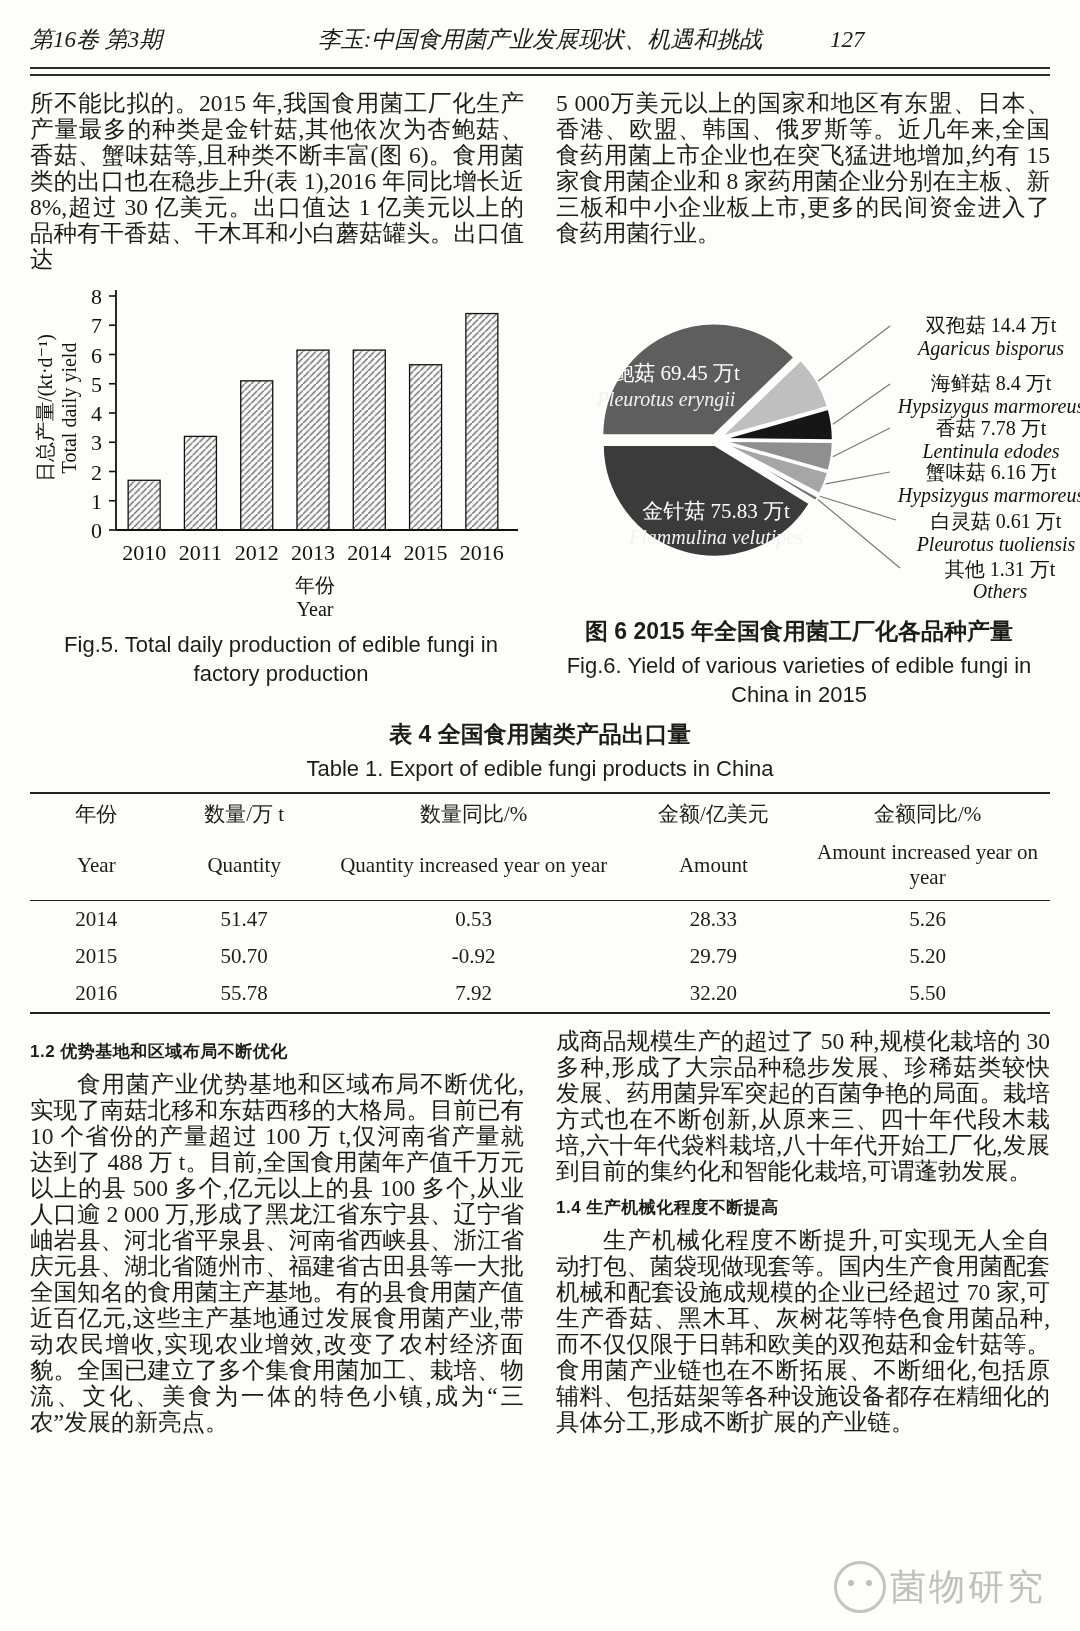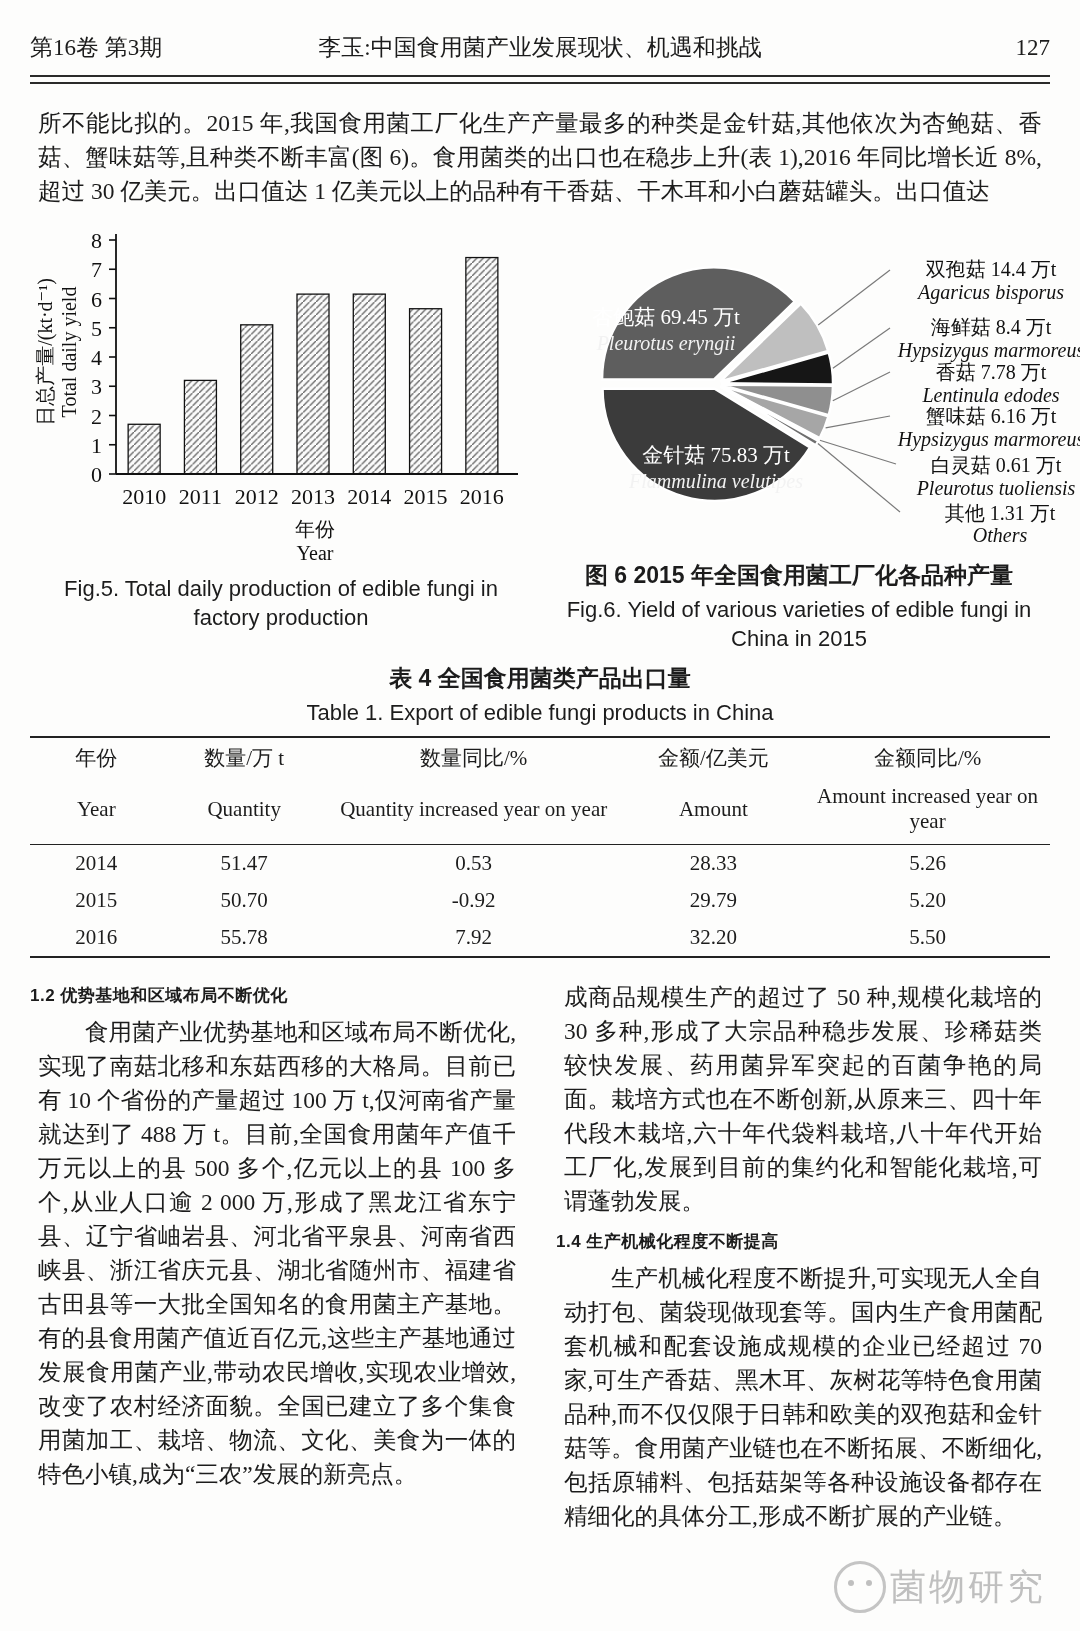--- a/index.html
+++ b/index.html
@@ -7,29 +7,29 @@
     position:relative;
     width:1080px;height:1631px;
     background:#fdfdfc;
     box-sizing:border-box;
     padding:0 30px;
     overflow:hidden;
     color:#1c1c1c;
     font-family:"Liberation Serif","DejaVu Serif",serif;
   }
   
-  .hdr{display:flex;align-items:baseline;padding-top:32px;font-size:23px;}
+  .hdr{display:flex;align-items:baseline;padding-top:24px;font-size:23px;font-style:italic;}
   .hdr .issue{width:220px;}
   .hdr .rtitle{flex:1;text-align:center;}
-  .hdr .pageno{width:220px;text-align:right;}
+  .hdr .pageno{width:220px;text-align:left;}
   .double-rule{margin-top:12px;height:5px;border-top:2.2px solid #2a2a2a;border-bottom:2.2px solid #2a2a2a;}
   
   .cols{display:flex;gap:32px;margin-top:14px;}
   .col{flex:1;min-width:0;}
-  p.body{font-size:23.5px;line-height:34px;text-align:justify;margin:8px;}
+  p.body{font-size:23.5px;line-height:26px;text-align:justify;margin:0;}
   p.indent{text-indent:2em;}
   h3.sec{
     font-family:"Liberation Sans","DejaVu Sans",sans-serif;
     font-weight:bold;font-size:17px;margin:12px 0 8px;letter-spacing:.5px;
   }
   
   .figs{display:flex;gap:16px;margin-top:8px;align-items:flex-start;}
   figure{margin:0;flex:1;min-width:0;}
   .cap-zh{text-align:center;font-family:"Liberation Sans","DejaVu Sans",sans-serif;font-weight:bold;font-size:23px;margin-top:10px;}
   .cap-en{text-align:center;font-family:"Liberation Sans","DejaVu Sans",sans-serif;font-size:22px;line-height:29px;margin-top:4px;}
@@ -73,20 +73,23 @@
   <div class="hdr">
     <span class="issue">第16卷  第3期</span>
     <span class="rtitle">李玉:中国食用菌产业发展现状、机遇和挑战</span>
     <span class="pageno">127</span>
   </div>
   <div class="double-rule"></div>
 
   <div class="cols">
     <div class="col">
       <p class="body">所不能比拟的。2015 年,我国食用菌工厂化生产产量最多的种类是金针菇,其他依次为杏鲍菇、香菇、蟹味菇等,且种类不断丰富(图 6)。食用菌类的出口也在稳步上升(表 1),2016 年同比增长近 8%,超过 30 亿美元。出口值达 1 亿美元以上的品种有干香菇、干木耳和小白蘑菇罐头。出口值达</p>
+    </div>
+    <div class="col">
+      <p class="body">5 000万美元以上的国家和地区有东盟、日本、香港、欧盟、韩国、俄罗斯等。近几年来,全国食药用菌上市企业也在突飞猛进地增加,约有 15 家食用菌企业和 8 家药用菌企业分别在主板、新三板和中小企业板上市,更多的民间资金进入了食药用菌行业。</p>
     </div>
   </div>
 
   <div class="figs">
     <figure>
       <svg id="bar-svg" width="500" height="342" viewBox="0 0 500 342">
         <defs>
           <pattern id="hatch" patternUnits="userSpaceOnUse" width="6.5" height="6.5">
             <rect width="6.5" height="6.5" fill="#fbfbfb"></rect>
             <line x1="0" y1="6.5" x2="6.5" y2="0" stroke="#6a6a6a" stroke-width="1.4"></line>

